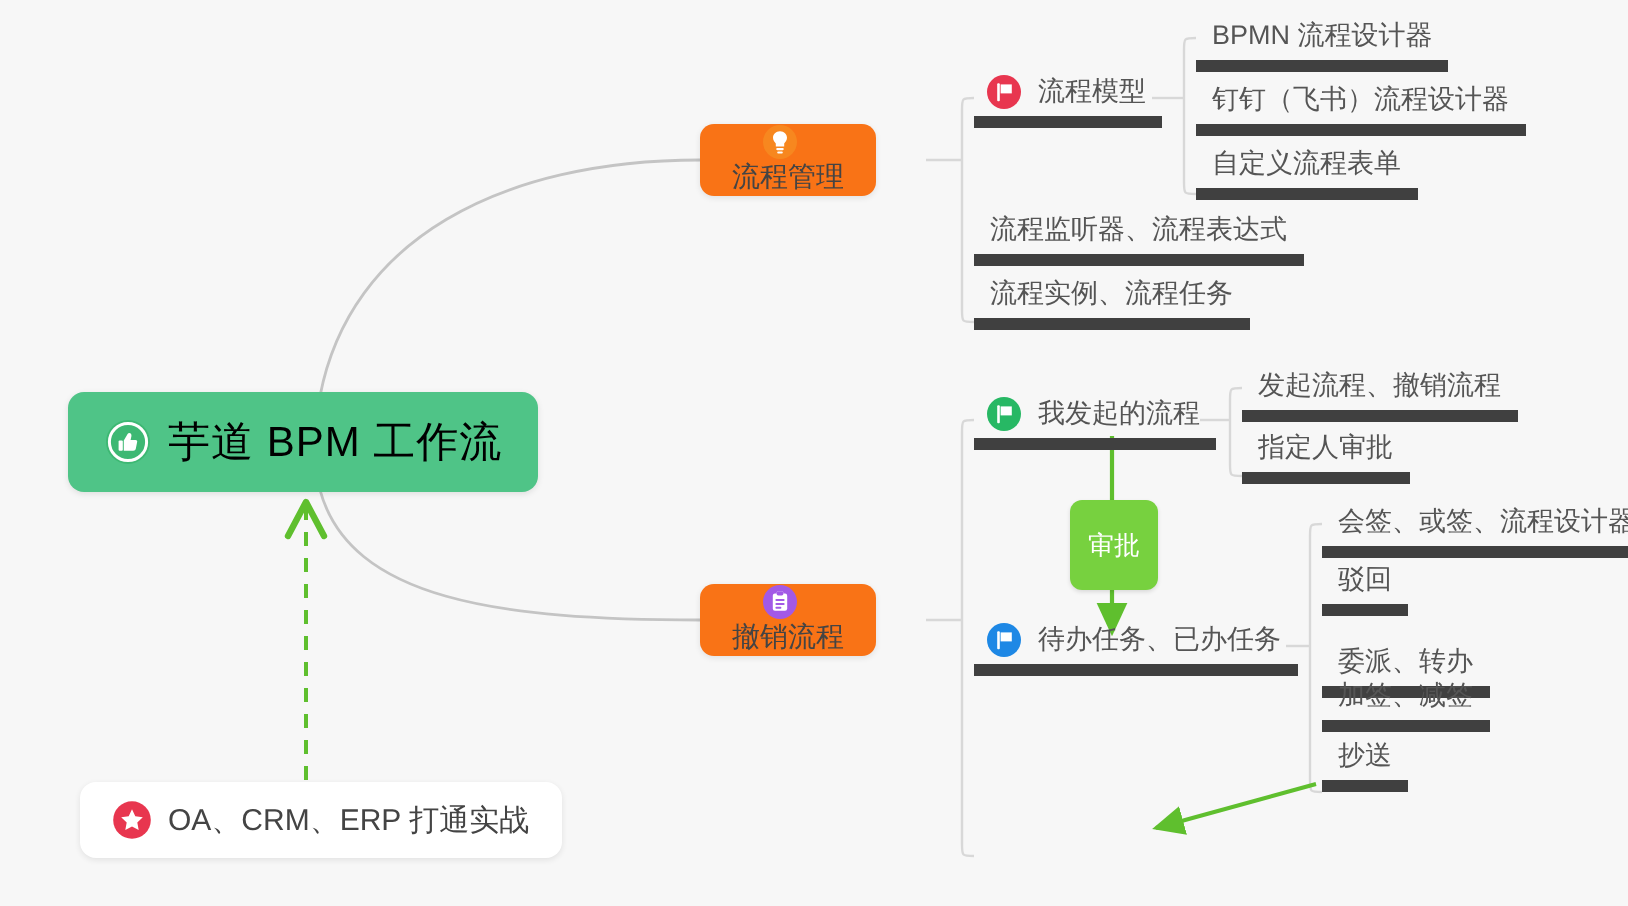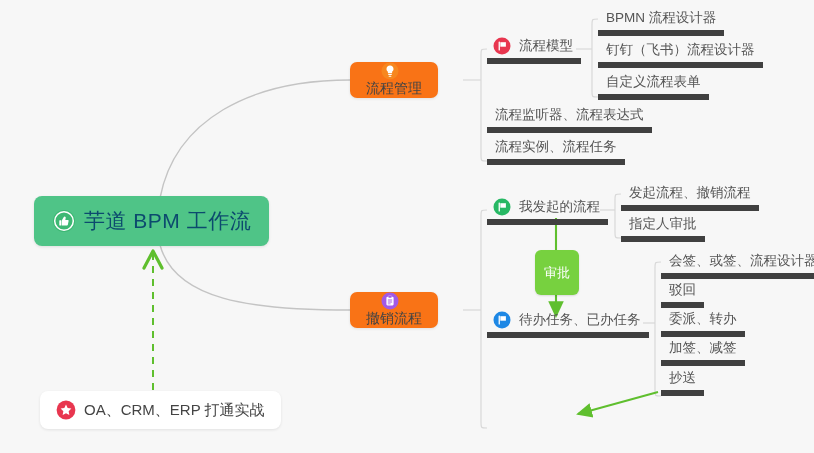--- a/index.html
+++ b/index.html
@@ -37,21 +37,21 @@
   }
   
   .root-node {
     background: #4FC487;
     border-radius: 8px;
     padding: 0 18px;
     height: 50px;
     box-shadow: 0 1px 3px rgba(0,0,0,0.10);
   }
   .root-node .node-label {
-    color: #0c4a6e;
+    color: #000000;
     font-size: 21px;
     letter-spacing: 0.5px;
   }
   
   .branch-node {
     background: #f97316;
     border-radius: 7px;
     padding: 0 16px;
     height: 36px;
     box-shadow: 0 1px 3px rgba(0,0,0,0.09);
@@ -267,21 +267,21 @@
     </span>
     <span class="node-label">待办任务、已办任务</span>
   </div>
 
   <div class="node leaf-node" style="left:661px; top:249px;">
     <span class="node-label">会签、或签、流程设计器</span>
   </div>
   <div class="node leaf-node" style="left:661px; top:278px;">
     <span class="node-label">驳回</span>
   </div>
-  <div class="node leaf-node" style="left:661px; top:307px;justify-content:flex-end;">
+  <div class="node leaf-node" style="left:661px; top:319px;justify-content:flex-end;">
     <span class="node-label">委派、转办</span>
   </div>
   <div class="node leaf-node" style="left:661px; top:336px;">
     <span class="node-label">加签、减签</span>
   </div>
   <div class="node leaf-node" style="left:661px; top:366px;">
     <span class="node-label">抄送</span>
   </div>
 
 

